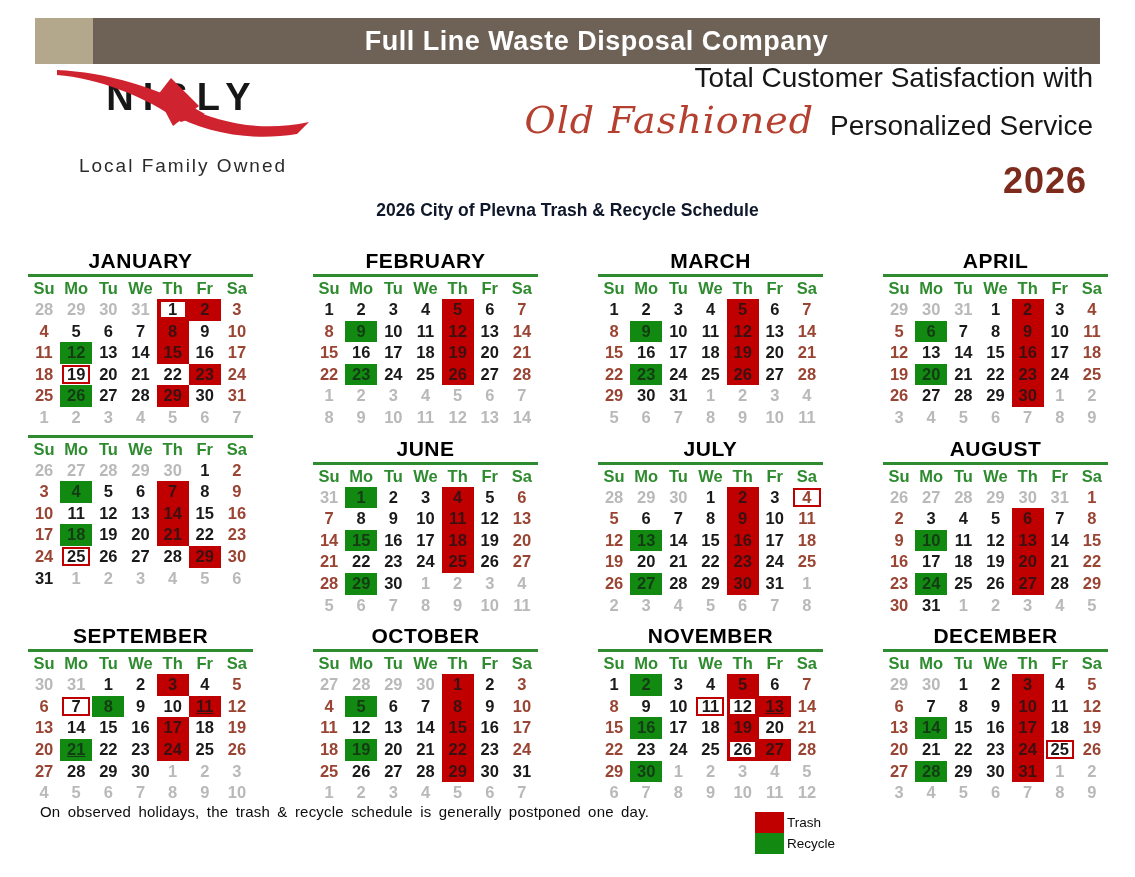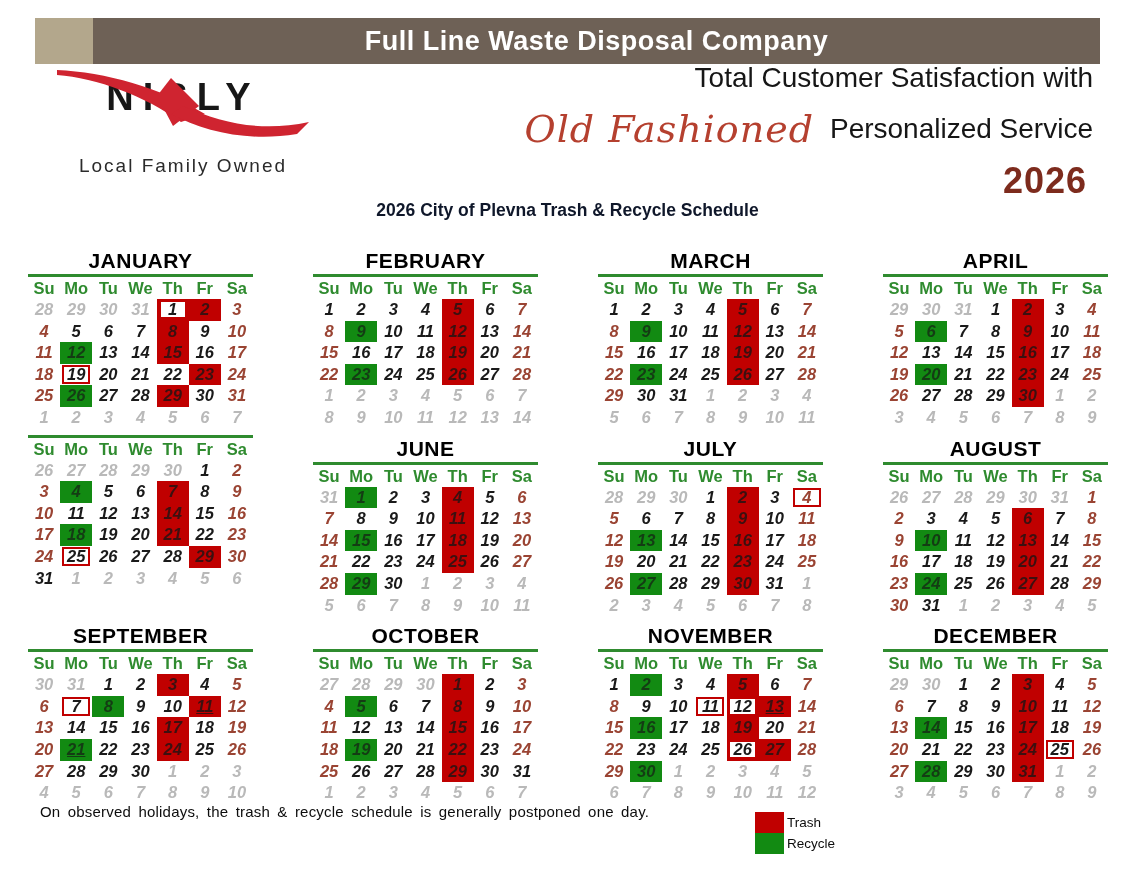--- a/index.html
+++ b/index.html
@@ -12,34 +12,34 @@
   .banner-tan{width:58px;height:100%;background:var(--tan);}
   .banner-brown{flex:1;background:var(--banner-brown);display:flex;align-items:center;justify-content:center;}
   .banner-text{color:#ffffff;font-weight:bold;font-size:27px;letter-spacing:.5px;}
   
   .logo-area{position:absolute;left:48px;top:62px;width:270px;text-align:center;}
   .logo-company{font-weight:bold;font-size:19px;letter-spacing:1.5px;color:#171717;margin-top:2px;}
   .logo-tagline{font-size:19px;letter-spacing:2px;color:#2b2b2b;margin-top:9px;}
   
   .slogan{position:absolute;right:42px;top:62px;text-align:right;}
   .slogan-line1{font-size:28px;color:#161616;}
-  .slogan-line2{margin-top:13px;display:flex;justify-content:flex-end;align-items:center;}
+  .slogan-line2{margin-top:4px;display:flex;justify-content:flex-end;align-items:flex-end;}
   .slogan-script{font-family:"DejaVu Serif", serif;font-style:italic;font-size:38px;color:var(--script-red);margin-right:16px;letter-spacing:1px;}
   .slogan-rest{font-size:28px;color:#161616;}
   .year-big{position:absolute;right:48px;top:160px;font-size:36px;font-weight:bold;color:var(--year-red);letter-spacing:1px;}
   
   .schedule-title{position:absolute;left:0;top:200px;width:1135px;text-align:center;font-weight:bold;font-size:17.5px;color:#0f172a;}
   
   .months{position:absolute;left:28px;top:247px;width:1080px;display:grid;grid-template-columns:repeat(4,225px);column-gap:60px;row-gap:6px;}
   .month{width:225px;}
   .month-title{text-align:center;font-size:21px;font-weight:bold;color:#000;height:27px;line-height:27px;letter-spacing:.5px;}
   .month-rule{height:3px;background:var(--header-green);margin-bottom:1px;}
   .week-head,.days{display:grid;grid-template-columns:repeat(7,1fr);}
   .wd{text-align:center;color:var(--header-green);font-weight:bold;font-size:16.5px;height:21px;line-height:21px;}
-  .days{grid-auto-rows:21.6px;font-style:italic;}
+  .days{grid-auto-rows:21.6px;}
   .day{text-align:center;font-weight:bold;font-size:16.5px;line-height:21.6px;color:#1a1a1a;}
   .day.weekend{color:var(--weekend-text);}
   .day.other{color:var(--other-month-gray);}
   .day.trash{background:var(--trash-red);color:var(--on-red-text);}
   .day.recycle{background:var(--recycle-green);color:var(--on-green-text);}
   .day.underline span{text-decoration:underline;}
   .day.holiday span, .day.skipped span{
     display:inline-block;background:#fff;border:2px solid var(--trash-red);
     line-height:15px;padding:0 3px;min-width:18px;margin-top:1px;
   }

